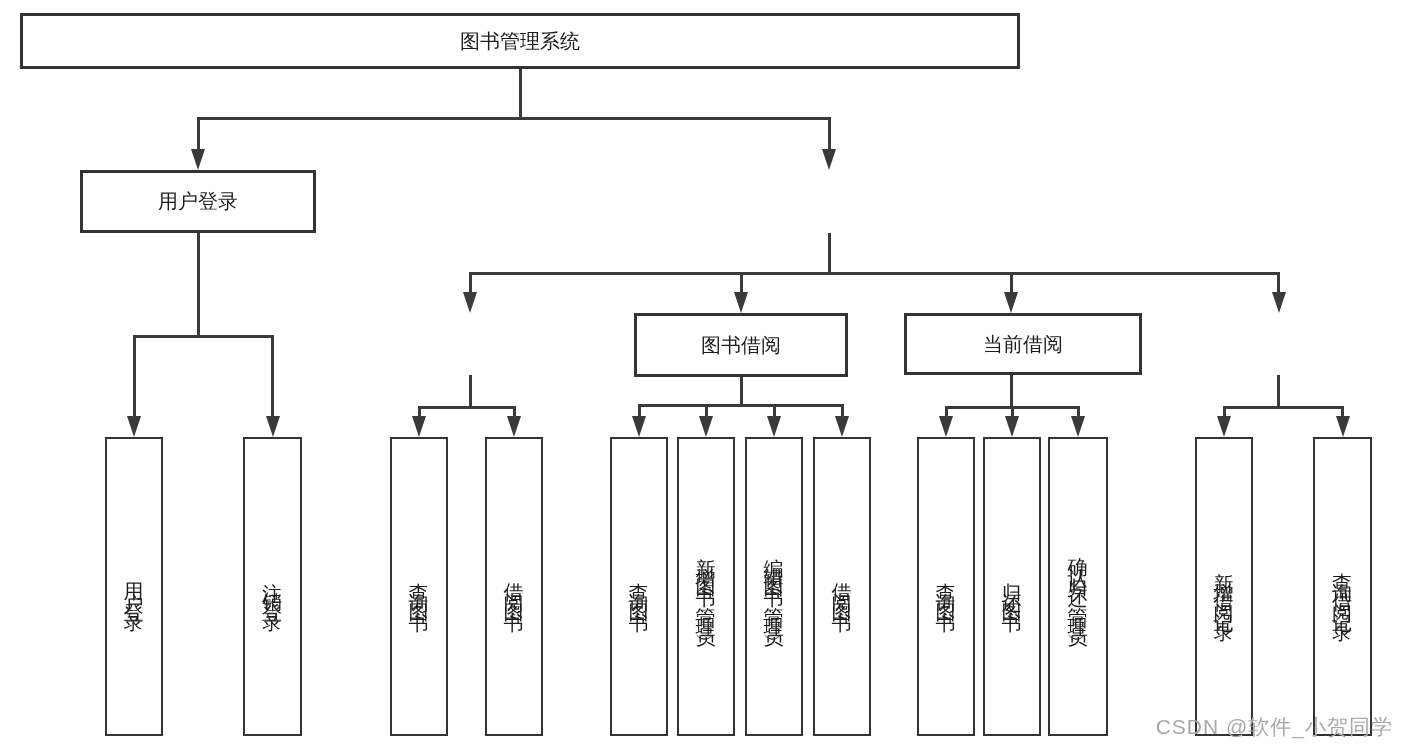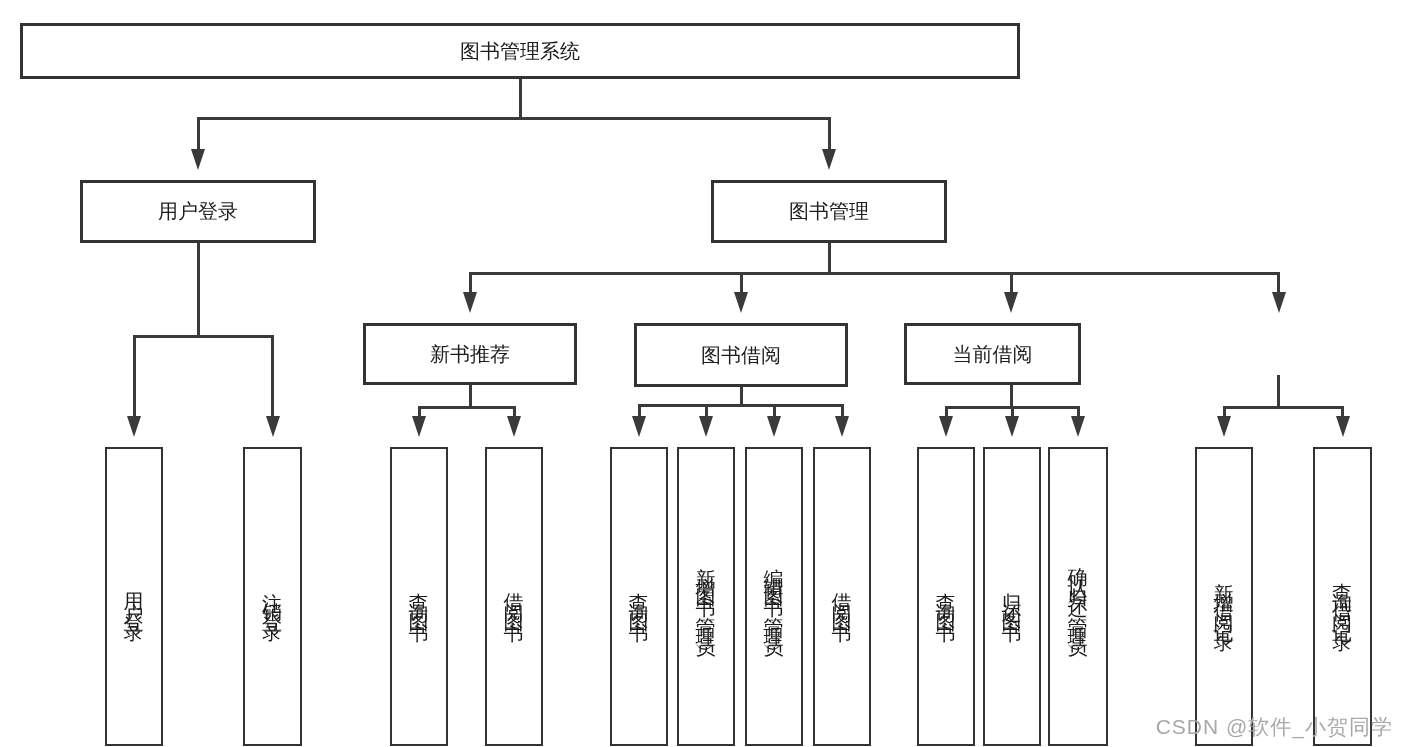--- a/index.html
+++ b/index.html
@@ -19,21 +19,20 @@
   }
   .node{
     position:absolute;
     box-sizing:border-box;
     border:3px solid var(--border);
     background:#ffffff;
     display:flex;align-items:center;justify-content:center;
     color:var(--text);
     font-size:20px;
     z-index:2;
-    margin-top:10px;
   }
   .vnode{border-width:2.5px;}
   .node span{
     display:block;
     white-space:nowrap;
   }
   .vnode span{
     writing-mode:vertical-rl;
     text-orientation:mixed;
     letter-spacing:10px;
@@ -66,30 +65,24 @@
 <body>
 
 <div id="canvas" style="width: 1405px; height: 747px;">
   <div class="watermark">CSDN @软件_小贺同学</div>
 <div class="node" style="left: 20px; top: 13px; width: 1000px; height: 56px;">
       <span>图书管理系统</span>
     </div>
     <div class="node" style="left: 80px; top: 170px; width: 236px; height: 63px;">
       <span>用户登录</span>
     </div>
-    <div class="node" style="left: 711px; top: 170px; width: 236px; height: 63px;">
-      <span>图书管理</span>
-    </div>
-    <div class="node" style="left: 363px; top: 313px; width: 214px; height: 62px;">
-      <span>新书推荐</span>
-    </div>
     <div class="node" style="left: 634px; top: 313px; width: 214px; height: 64px;">
       <span>图书借阅</span>
     </div>
-    <div class="node" style="left: 904px; top: 313px; width: 177px; height: 62px; text-align: right;">
+    <div class="node" style="left: 904px; top: 313px; width: 238px; height: 62px; text-align: right;">
       <span>当前借阅</span>
     </div>
     <div class="node vnode" style="left: 105px; top: 437px; width: 58px; height: 299px;">
       <span>用户登录</span>
     </div>
     <div class="node vnode" style="left: 243px; top: 437px; width: 59px; height: 299px;">
       <span>注销登录</span>
     </div>
     <div class="node vnode" style="left: 390px; top: 437px; width: 58px; height: 299px;">
       <span>查询图书</span>

